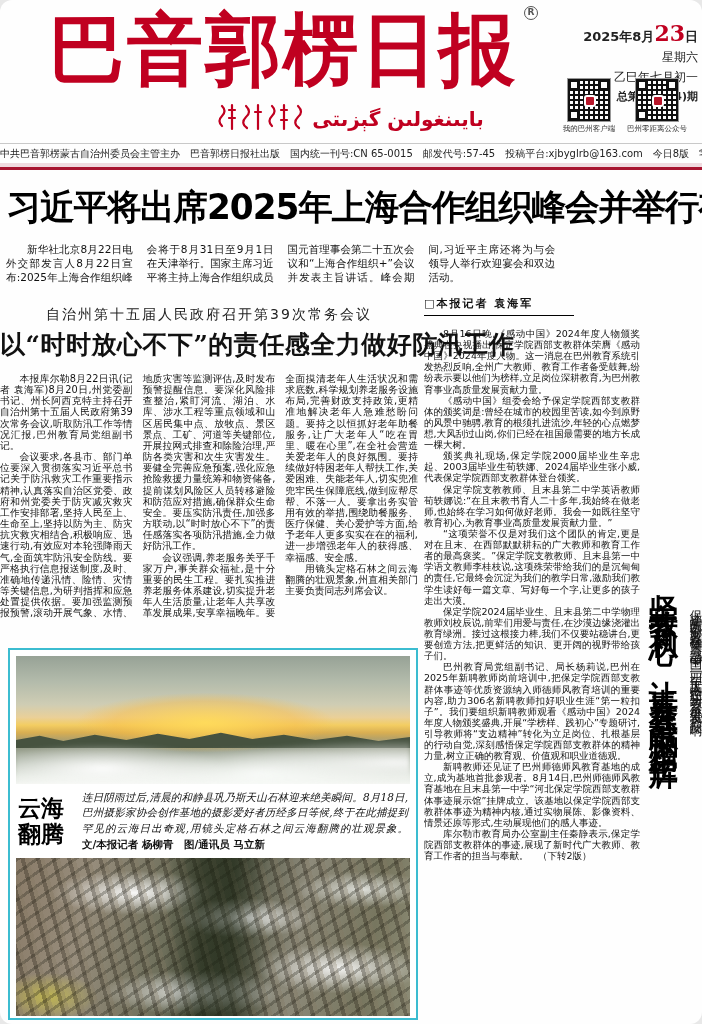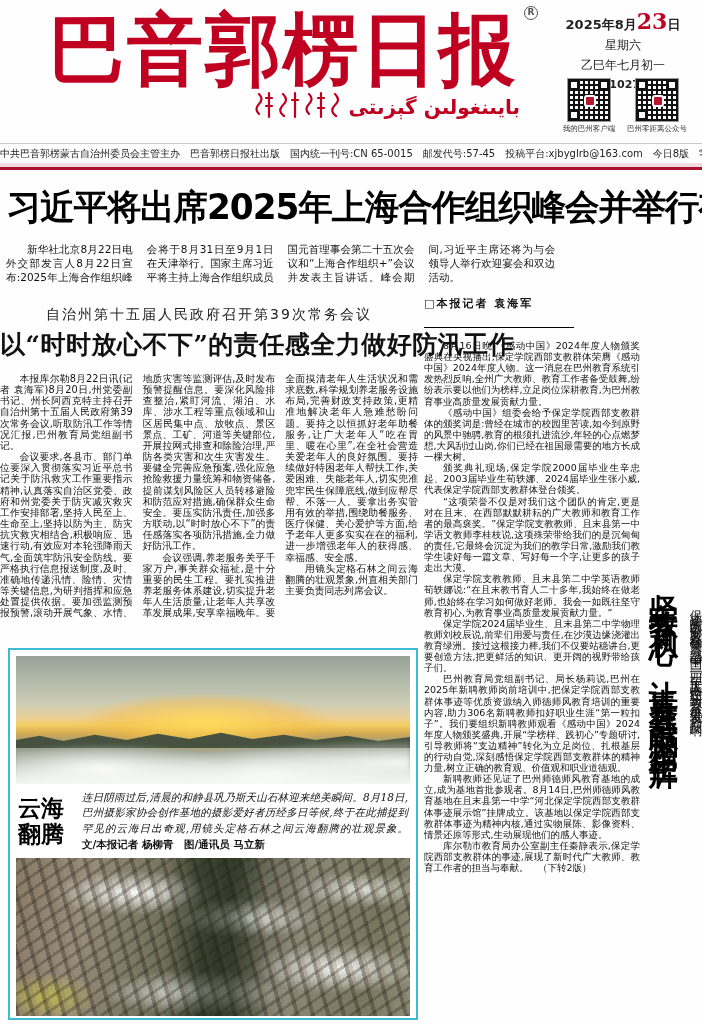--- a/index.html
+++ b/index.html
@@ -1,37 +1,37 @@
 <!DOCTYPE html>
 <html><head>
 <meta charset="utf-8">
 <style>
   * { margin:0; padding:0; box-sizing:border-box; }
   html,body { background:#e8e8e8; }
   .page {
     position:relative; width:702px; height:1024px; margin:0 auto;
     background:#fefefe; overflow:hidden;
-    font-family:"DejaVu Sans","Liberation Sans",sans-serif; color:#111;
+    font-family:"DejaVu Sans","Liberation Sans",sans-serif; color:#111;border-radius:12px;
   }
   
   .masthead { position:absolute; left:0; top:0; width:702px; height:142px; }
   .paper-title {
     position:absolute; left:28px; top:2px; width:510px; height:96px;
     font-family:"DejaVu Serif","Liberation Serif",serif; font-weight:700;
     font-size:76px; line-height:96px; letter-spacing:2px; color:#c00020;
     text-align:center; transform:scaleY(1.04); white-space:nowrap;
   }
   .reg-mark {
     position:absolute; left:524px; top:6px; width:14px; height:14px; border:1.5px solid #555;
     border-radius:50%; font-size:9px; line-height:11px; text-align:center; color:#555; font-weight:bold;
   }
-  .scripts-row { position:absolute; left:180px; top:88px; width:340px; height:38px;
-    display:flex; align-items:center; justify-content:flex-end; }
+  .scripts-row { position:absolute; left:180px; top:100px; width:340px; height:38px;
+    display:flex; align-items:center; justify-content:center; }
   .uyghur { color:#c00020; font-size:20px; font-weight:bold; direction:rtl; }
-  .date-block { position:absolute; left:548px; top:8px; width:150px; text-align:center; }
+  .date-block { position:absolute; left:548px; top:20px; width:150px; text-align:right; }
   .date-line { font-size:13px; font-weight:bold; color:#222; }
   .date-day { color:#c00020; font-size:22px; font-family:"DejaVu Serif",serif; font-weight:bold; }
   .date-sub { font-size:12px; font-weight:normal; margin-top:3px; color:#222; }
   .issue { font-size:11px; font-weight:bold; margin-top:3px; color:#222; }
   .qr-row { position:absolute; left:548px; top:78px; width:150px; display:flex; justify-content:center; }
   .qr-cell { width:68px; text-align:center; }
   .qr {
     position:relative; width:44px; height:44px; margin:0 auto;
     background-image:
       repeating-linear-gradient(0deg,#111 0 2px,transparent 2px 5px),
@@ -70,21 +70,21 @@
     font-weight:bold; font-size:25px; margin-top:4px; letter-spacing:0.5px; white-space:nowrap;
   }
   .flood-body {
     margin-top:12px; height:262px; overflow:hidden;
     column-count:3; column-gap:10px;
     font-size:9.8px; line-height:1.14; text-align:justify; color:#111;
   }
   .flood-body p { text-indent:2em; }
   
   .edu { position:absolute; left:424px; top:292px; width:216px; height:732px; }
-  .edu-byline { font-size:11px; font-weight:bold; letter-spacing:2px; padding-bottom:16px;
+  .edu-byline { font-size:11px; font-weight:bold; letter-spacing:2px; padding-bottom:4px;
     border-bottom:1.5px solid #000; display:inline-block; min-width:150px; }
   .edu-body { margin-top:12px; height:700px; overflow:hidden;
     font-size:9.5px; line-height:1.17; text-align:justify; color:#111; }
   .edu-body p { text-indent:2em; }
   
   .vert { position:absolute; left:646px; top:292px; width:56px; height:732px;
     display:flex; flex-direction:row; justify-content:center; align-items:center; gap:3px; }
   .vert-main {
     writing-mode:vertical-rl; text-orientation:upright;
     font-family:"DejaVu Serif","Liberation Serif",serif; font-weight:900;
@@ -213,22 +213,22 @@
       <p>用镜头定格石林之间云海翻腾的壮观景象,州直相关部门主要负责同志列席会议。</p>
     </div>
   </div>
 
   <div class="edu">
     <div class="edu-byline">□本报记者 袁海军</div>
     <div class="edu-body">
       <p>8月16日晚,《感动中国》2024年度人物颁奖盛典在央视播出,保定学院西部支教群体荣膺《感动中国》2024年度人物。这一消息在巴州教育系统引发热烈反响,全州广大教师、教育工作者备受鼓舞,纷纷表示要以他们为榜样,立足岗位深耕教育,为巴州教育事业高质量发展贡献力量。</p>
       <p>《感动中国》组委会给予保定学院西部支教群体的颁奖词是:曾经在城市的校园里苦读,如今到原野的风景中驰骋,教育的根须扎进流沙,年轻的心点燃梦想,大风刮过山岗,你们已经在祖国最需要的地方长成一棵大树。</p>
       <p>颁奖典礼现场,保定学院2000届毕业生辛忠起、2003届毕业生荀轶娜、2024届毕业生张小威,代表保定学院西部支教群体登台领奖。</p>
+      <p>保定学院支教教师、且末县第二中学英语教师荀轶娜说:“在且末教书育人二十多年,我始终在做老师,也始终在学习如何做好老师。我会一如既往坚守教育初心,为教育事业高质量发展贡献力量。”</p>
       <p>“这项荣誉不仅是对我们这个团队的肯定,更是对在且末、在西部默默耕耘的广大教师和教育工作者的最高褒奖。”保定学院支教教师、且末县第一中学语文教师李桂枝说,这项殊荣带给我们的是沉甸甸的责任,它最终会沉淀为我们的教学日常,激励我们教学生读好每一篇文章、写好每一个字,让更多的孩子走出大漠。</p>
-      <p>保定学院支教教师、且末县第二中学英语教师荀轶娜说:“在且末教书育人二十多年,我始终在做老师,也始终在学习如何做好老师。我会一如既往坚守教育初心,为教育事业高质量发展贡献力量。”</p>
       <p>保定学院2024届毕业生、且末县第二中学物理教师刘校辰说,前辈们用爱与责任,在沙漠边缘浇灌出教育绿洲。接过这根接力棒,我们不仅要站稳讲台,更要创造方法,把更鲜活的知识、更开阔的视野带给孩子们。</p>
       <p>巴州教育局党组副书记、局长杨莉说,巴州在2025年新聘教师岗前培训中,把保定学院西部支教群体事迹等优质资源纳入师德师风教育培训的重要内容,助力306名新聘教师扣好职业生涯“第一粒扣子”。我们要组织新聘教师观看《感动中国》2024年度人物颁奖盛典,开展“学榜样、践初心”专题研讨,引导教师将“支边精神”转化为立足岗位、扎根基层的行动自觉,深刻感悟保定学院西部支教群体的精神力量,树立正确的教育观、价值观和职业道德观。</p>
       <p>新聘教师还见证了巴州师德师风教育基地的成立,成为基地首批参观者。8月14日,巴州师德师风教育基地在且末县第一中学“河北保定学院西部支教群体事迹展示馆”挂牌成立。该基地以保定学院西部支教群体事迹为精神内核,通过实物展陈、影像资料、情景还原等形式,生动展现他们的感人事迹。</p>
       <p>库尔勒市教育局办公室副主任秦静表示,保定学院西部支教群体的事迹,展现了新时代广大教师、教育工作者的担当与奉献。　（下转2版）</p>
     </div>
   </div>
 
   <div class="vert">
     <div class="vert-main">坚守教育初心　让青春在奉献中熠熠生辉</div>
     <div class="vert-kicker">保定学院西部支教群体荣膺《感动中国》二〇二四年度人物在巴州教育系统引发热烈反响</div>

